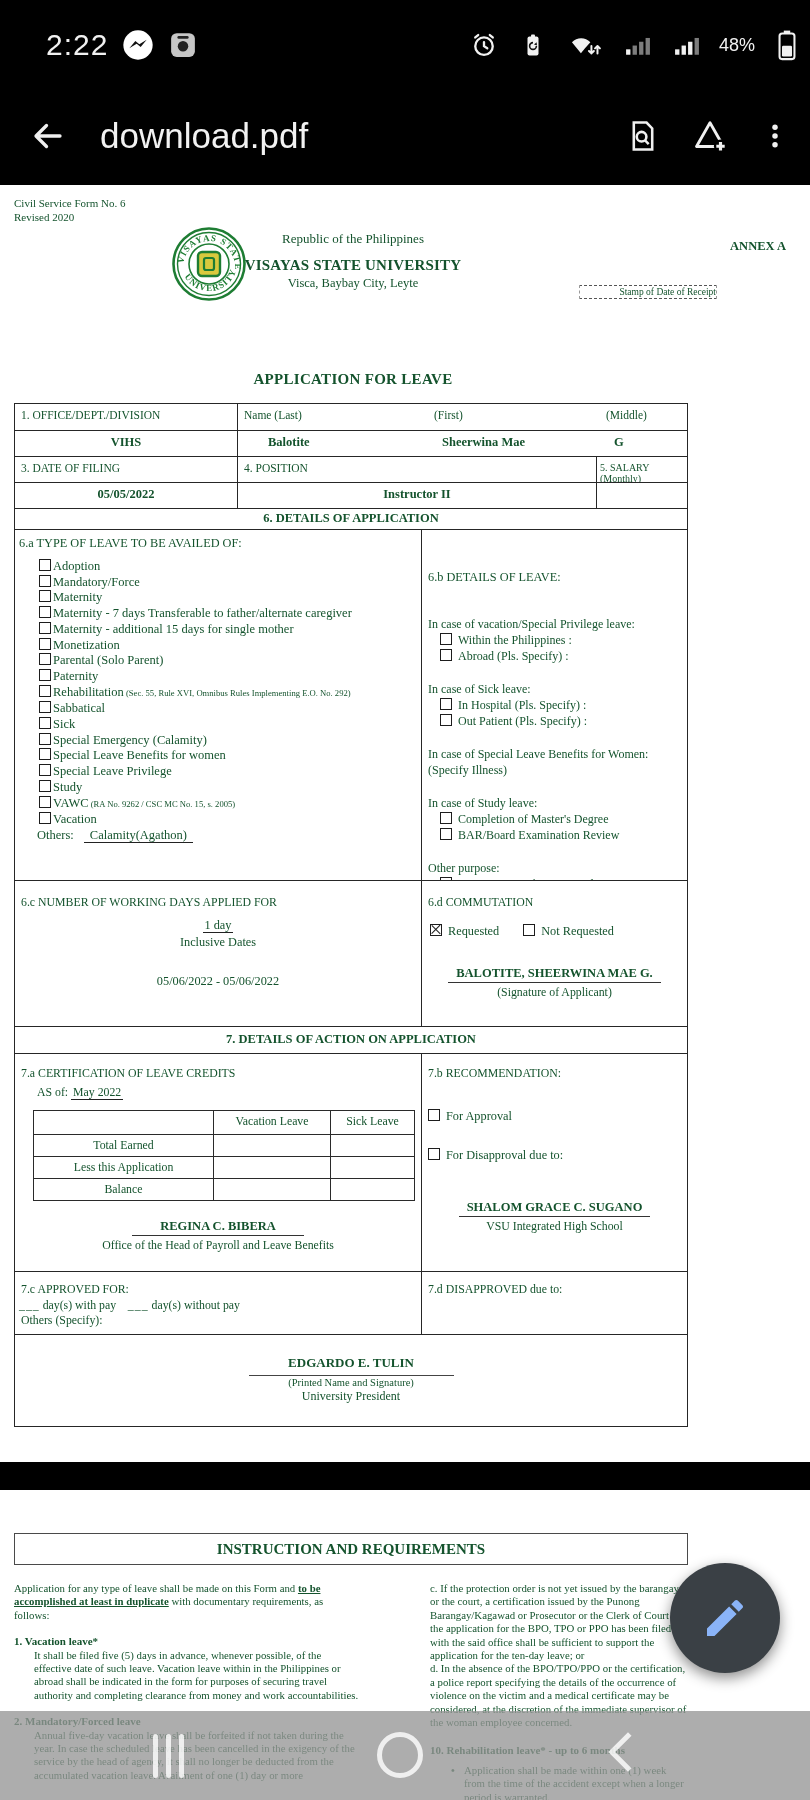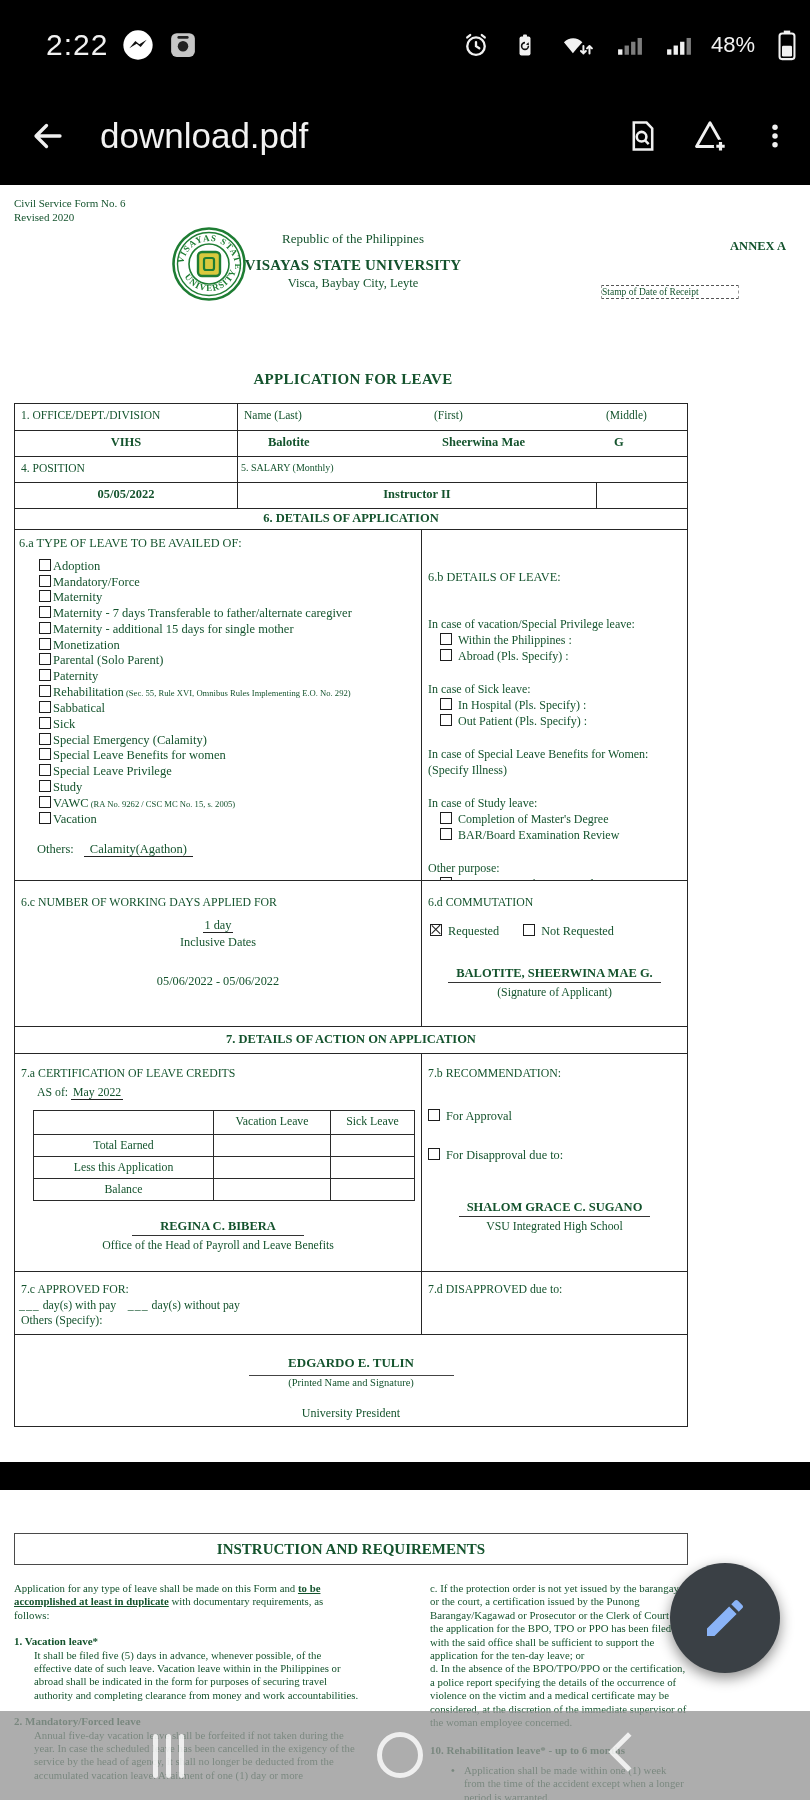--- a/index.html
+++ b/index.html
@@ -6,21 +6,21 @@
   .screen{position:relative;width:810px;height:1800px;background:#000;overflow:hidden;
           font-family:"Liberation Serif","DejaVu Serif",serif;}
   button{font-family:inherit;cursor:pointer;}
 
   
   .statusbar{position:absolute;top:0;left:0;width:810px;height:90px;display:flex;align-items:center;
              color:#f1f1f1;font-family:"Liberation Sans",sans-serif;}
   .sb-time{font-size:30px;margin-left:46px;letter-spacing:1px;}
   .sb-ic{display:inline-flex;margin-left:14px;}
   .sb-right{margin-left:auto;display:flex;align-items:center;gap:9px;margin-right:14px;}
-  .sb-pct{font-size:22px;margin-left:10px;}
+  .sb-pct{font-size:18px;margin-left:10px;}
 
   
   .appbar{position:absolute;top:90px;left:0;width:810px;height:92px;display:flex;align-items:center;}
   .iconbtn{background:none;border:none;padding:0;display:inline-flex;align-items:center;justify-content:center;}
   .back-btn{margin-left:24px;width:48px;height:48px;}
   .apptitle{font-size:35px;color:#f2f2f2;margin-left:28px;flex:1;font-family:"Liberation Sans",sans-serif;
             white-space:nowrap;overflow:hidden;}
   .app-actions{display:flex;align-items:center;gap:32px;margin-right:20px;}
 
   
@@ -31,23 +31,23 @@
 
   
   .p1-head{position:relative;height:218px;}
   .form-no{position:absolute;left:14px;top:12px;font-size:11px;line-height:13.5px;}
   .annex{position:absolute;right:24px;top:54px;font-weight:bold;font-size:12.5px;}
   .seal{position:absolute;left:172px;top:42px;width:74px;height:74px;}
   .head-center{position:absolute;left:0;top:46px;width:706px;text-align:center;}
   .hc-rep{font-size:13px;}
   .hc-univ{font-size:15px;font-weight:bold;margin-top:10px;letter-spacing:.2px;}
   .hc-addr{font-size:12.5px;margin-top:2px;}
-  .stamp{position:absolute;left:601px;top:100px;width:138px;border-top:1.4px dashed #555;
+  .stamp{position:absolute;left:579px;top:100px;width:138px;border-top:1.4px dashed #555;
          border-bottom:1.4px dashed #555;border-left:1px dashed #999;border-right:1px dashed #999;
-         font-size:9.5px;text-align:left;padding:1px 0;box-sizing:border-box;}
+         font-size:9.5px;text-align:right;padding:1px 0;box-sizing:border-box;}
   .form-title{position:absolute;left:0;top:186px;width:706px;text-align:center;
               font-size:15px;font-weight:bold;letter-spacing:.3px;}
 
   
   .ftable{margin-left:14px;width:674px;border:1.6px solid #262626;box-sizing:border-box;}
   .frow{border-top:1.4px solid #262626;display:grid;box-sizing:border-box;overflow:hidden;}
   .frow:first-child{border-top:none;}
   .br{border-right:1.4px solid #262626;}
   .fc{padding:5px 6px 0 6px;font-size:11.5px;box-sizing:border-box;}
   .val{font-weight:bold;font-size:12.5px;text-align:center;padding-top:4px;}
@@ -68,21 +68,21 @@
   .cb.checked::before,.cb.checked::after{content:"";position:absolute;left:-1px;top:4px;width:11.5px;
       height:1.3px;background:#1d1d1d;}
   .cb.checked::before{transform:rotate(45deg);}
   .cb.checked::after{transform:rotate(-45deg);}
 
   .cell-6a{padding:6px 40px 0 4px;}
   .t6a{font-size:12.3px;}
   .leave-list{margin-top:8px;}
   .leave-item{font-size:12.5px;line-height:15.7px;text-indent:20px;}
   .leave-item .note{font-size:8.6px;}
-  .others-row{margin-top:14px;margin-left:18px;font-size:12.5px;}
+  .others-row{margin-left:18px;font-size:12.5px;}
   .others-val{border-bottom:1.2px solid #222;padding:0 6px;margin-left:10px;}
 
   .cell-6b{padding:6px 4px 0 6px;font-size:12px;line-height:16px;margin-top:33px;}
   .detail-group{margin-bottom:17px;}
   .dg-head{}
   .dg-item{padding-left:12px;}
   .t6b{margin-bottom:31px;font-size:12.3px;}
 
   .cell-6c{padding-top:14px;}
   .t-small{font-size:11.8px;}
@@ -116,21 +116,21 @@
   .sig-7b{margin-top:34px;}
 
   .cell-7c{padding-top:10px;line-height:15.5px;}
   .c7c-l2{padding-left:4px;}
   .blank{letter-spacing:1px;}
 
   .pres-cell{text-align:center;padding-top:20px;}
   .pres-name{font-weight:bold;font-size:13px;}
   .pres-line{width:205px;margin:4px auto 0 auto;border-top:1.2px solid #444;}
   .pres-l1{font-size:10.5px;margin-top:1px;}
-  .pres-l2{font-size:12px;margin-top:18px;}
+  .pres-l2{font-size:12px;margin-top:1px;}
 
   
   .instr-box{margin:43px 0 0 14px;width:674px;box-sizing:border-box;border:1.2px solid #4a4a4a;
              text-align:center;font-weight:bold;font-size:15px;padding:7px 0 6px 0;}
   .instr-cols{display:flex;margin:17px 0 0 14px;width:674px;font-size:10.8px;line-height:13.4px;}
   .instr-left{width:346px;}
   .instr-right{width:258px;margin-left:70px;}
   .emph{font-weight:bold;text-decoration:underline;}
   .instr-item{margin-top:13px;}
   .ii-title{font-weight:bold;font-size:11px;}
@@ -303,20 +303,21 @@
         </div>
 
         <div class="frow g-names">
           <div class="fc br val">VIHS</div>
           <div class="fc val" style="text-align:left;padding-left:30px;">Balotite</div>
           <div class="fc val" style="text-align:left;padding-left:14px;">Sheerwina Mae</div>
           <div class="fc val" style="text-align:left;padding-left:14px;">G</div>
         </div>
 
         <div class="frow g-filing">
+          <div class="fc br">3. DATE OF FILING</div>
           <div class="fc br">4. POSITION</div>
           <div class="fc salary-h">5. SALARY (Monthly)</div>
         </div>
 
         <div class="frow g-filing">
           <div class="fc br val">05/05/2022</div>
           <div class="fc br val">Instructor II</div>
           <div class="fc val"></div>
         </div>
 

